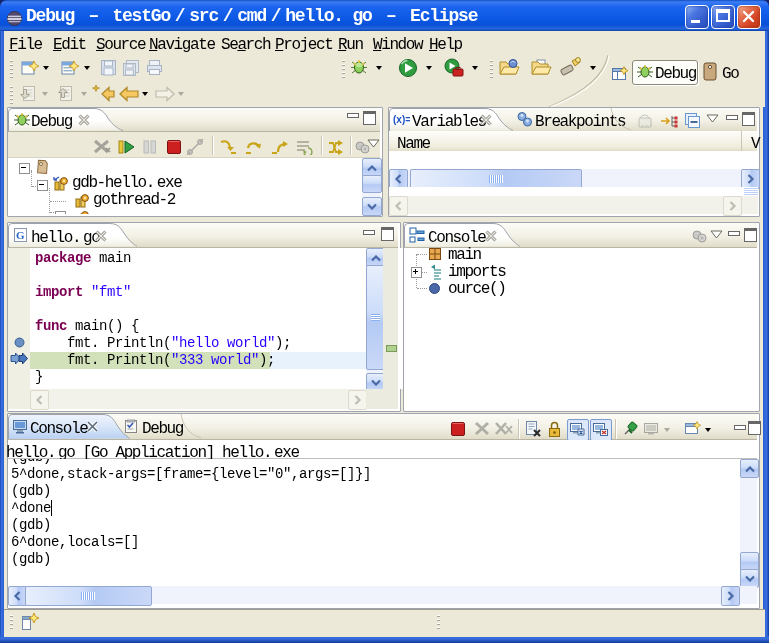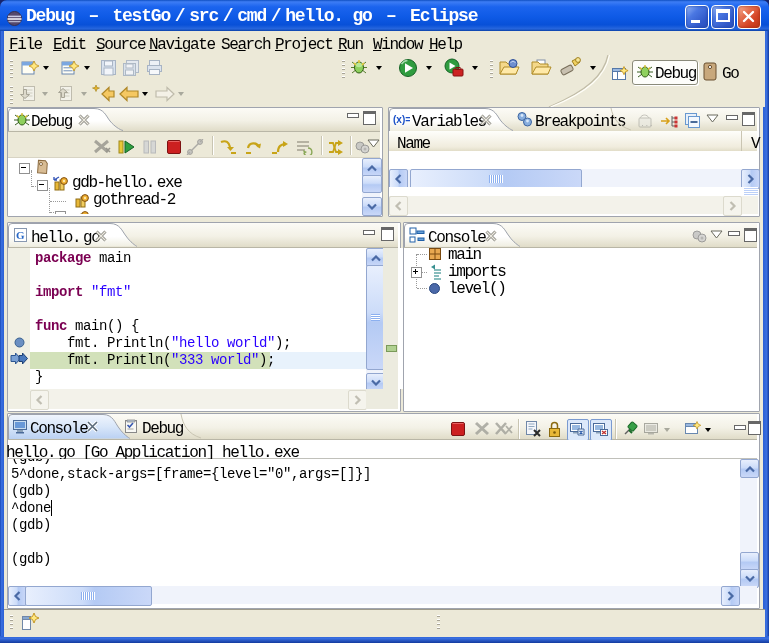--- a/index.html
+++ b/index.html
@@ -609,21 +609,21 @@
       <line x1="6" y1="6" x2="13" y2="6"></line>
       <line x1="6" y1="9" x2="13" y2="9"></line>
       <line x1="6" y1="12" x2="11" y2="12"></line>
       <line x1="6" y1="15" x2="13" y2="15"></line>
     </g>
   </svg>
 <div class="a ui" style="left:448px;top:264px;line-height:17px">imports</div>
 <svg class="a" style="left:428px;top:282px" width="14" height="14">
     <circle cx="6.5" cy="6.5" r="5" fill="#4a68a8" stroke="#2a4880"></circle>
   </svg>
-<div class="a ui" style="left:448px;top:281px;line-height:17px">level()</div>
+<div class="a ui" style="left:448px;top:281px;line-height:17px">ource()</div>
 
 <div class="a panel" id="p-console" style="left:7px;top:413px;width:751px;height:194px"></div>
 <div class="a tabrow" style="left:8px;top:414px;width:749px;height:25px"></div>
 <svg class="a" style="left:8px;top:414px" width="123" height="25" viewBox="0 0 123 25">
     <defs>
       <linearGradient id="tgc" x1="0" y1="0" x2="0" y2="1">
         <stop offset="0" stop-color="#f0f5fd"></stop>
         <stop offset="0.5" stop-color="#d8e6f9"></stop>
         <stop offset="1" stop-color="#b9d0f2"></stop>
       </linearGradient>
@@ -718,20 +718,21 @@
 
 <div class="a" style="left:8px;top:440px;width:749px;height:18px;background:#fff;border-bottom:1px solid #c0c0ba"></div>
 <div class="a ui" style="left:6px;top:444px">hello<span class="dotu">.</span>go [Go Application] hello<span class="dotu">.</span>exe</div>
 
 <div class="a" style="left:8px;top:459px;width:732px;height:127px;background:#fff;overflow:hidden">
  <div class="a code" style="left:3px;top:-10px;line-height:17px">(gdb)</div>
  <div class="a code" style="left:3px;top:7px;line-height:17px">5^done,stack-args=[frame={level="0",args=[]}]</div>
  <div class="a code" style="left:3px;top:24px;line-height:17px">(gdb)</div>
  <div class="a code" style="left:3px;top:41px;line-height:17px">^done<span style="border-left:1.5px solid #000">​</span></div>
  <div class="a code" style="left:3px;top:58px;line-height:17px">(gdb)</div>
+ <div class="a code" style="left:3px;top:75px;line-height:17px">6^done,locals=[]</div>
  <div class="a code" style="left:3px;top:92px;line-height:17px">(gdb)</div>
 </div>
 
 <div class="a sb" style="left:740px;top:459px;width:17px;height:127px"></div>
 <div class="a xpb" style="left:740px;top:459px;width:17px;height:17px">
     <svg class="a" style="left:4px;top:6px" width="10" height="7">
       <path d="M1 5.5 L5 1.5 L9 5.5" stroke="#4a6aa5" stroke-width="2.2" fill="none"></path>
     </svg>
   </div>
 <div class="a xpb" style="left:740px;top:552px;width:17px;height:17px"></div>

